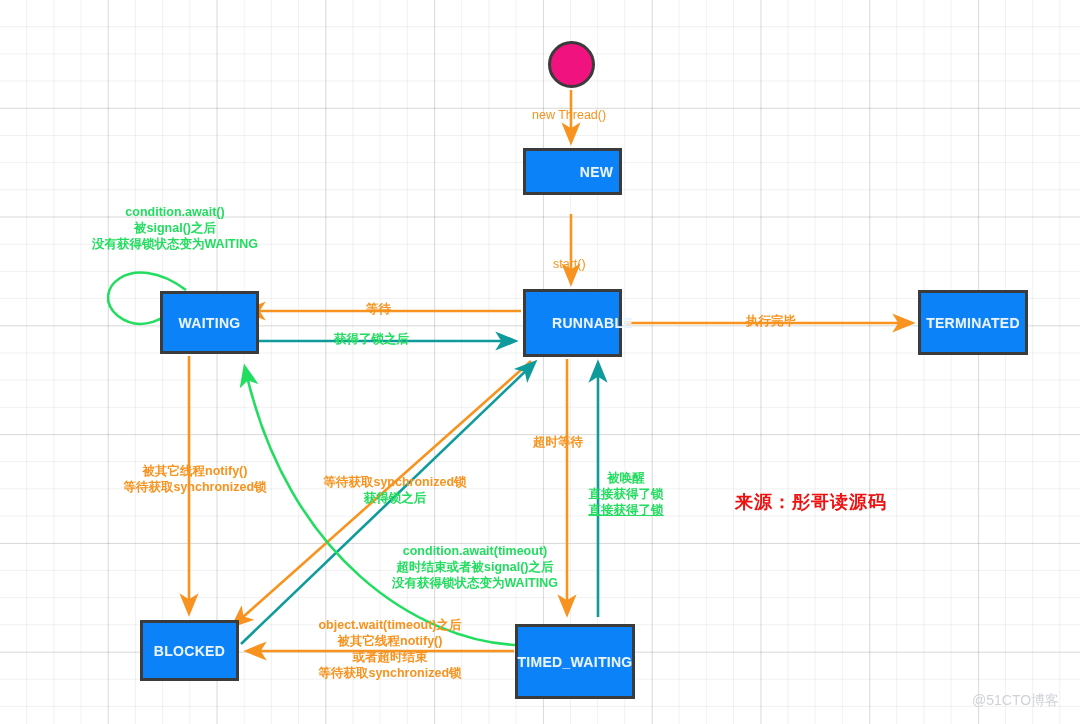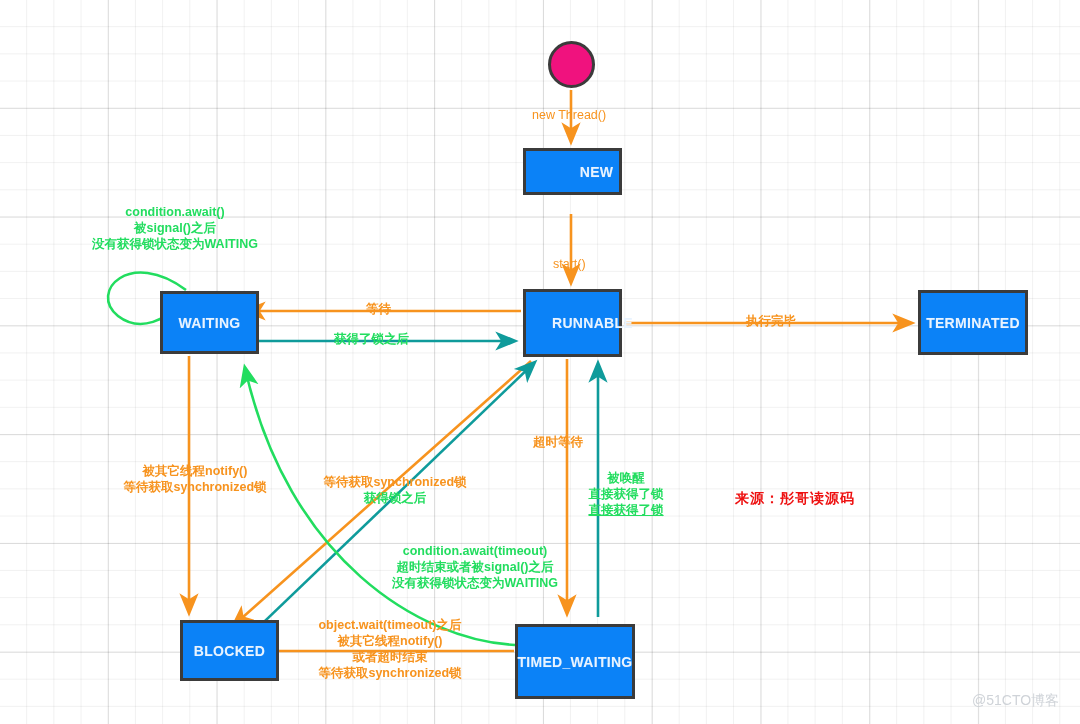--- a/index.html
+++ b/index.html
@@ -46,21 +46,21 @@
     line-height:16px;
     white-space:pre;
     font-weight:bold;
   }
   .lbl.thin{font-weight:normal;}
   .or{color:#f7931e;}
   .gr{color:#22dd5f;}
   .credit{
     position:absolute;
     color:#ee1111;
-    font-size:14px;
+    font-size:18px;
     font-weight:bold;
     letter-spacing:1px;
     white-space:pre;
     text-align:right;
   }
   .watermark{
     position:absolute;
     color:#cfd3d8;
     font-size:14px;
     white-space:pre;
@@ -115,21 +115,21 @@
   <div class="start-node" style="left:548px;top:41px;width:47px;height:47px;"></div>
 
   <div class="node" style="left:523px;top:148px;width:99px;height:47px;padding-left:48px;">NEW</div>
 
   <div class="node" style="left:523px;top:289px;width:99px;height:68px;padding-left:40px;">RUNNABLE</div>
 
   <div class="node" style="left:140px;top:291px;width:99px;height:63px;margin-left:20px;">WAITING</div>
 
   <div class="node" style="left:918px;top:290px;width:110px;height:65px;">TERMINATED</div>
 
-  <div class="node" style="left:140px;top:620px;width:99px;height:61px;margin-left:40px;">BLOCKED</div>
+  <div class="node" style="left:140px;top:620px;width:99px;height:61px;">BLOCKED</div>
 
   <div class="node" style="left:515px;top:624px;width:120px;height:75px;">TIMED_WAITING</div>
 
   <span class="lbl thin or" style="left:532px;top:107px;">new Thread()</span>
 
   <span class="lbl thin or" style="left:553px;top:256px;">start()</span>
 
   <span class="lbl or" style="left:366px;top:301px;">等待</span>
 
   <span class="lbl gr" style="left:334px;top:331px;">获得了锁之后</span>

